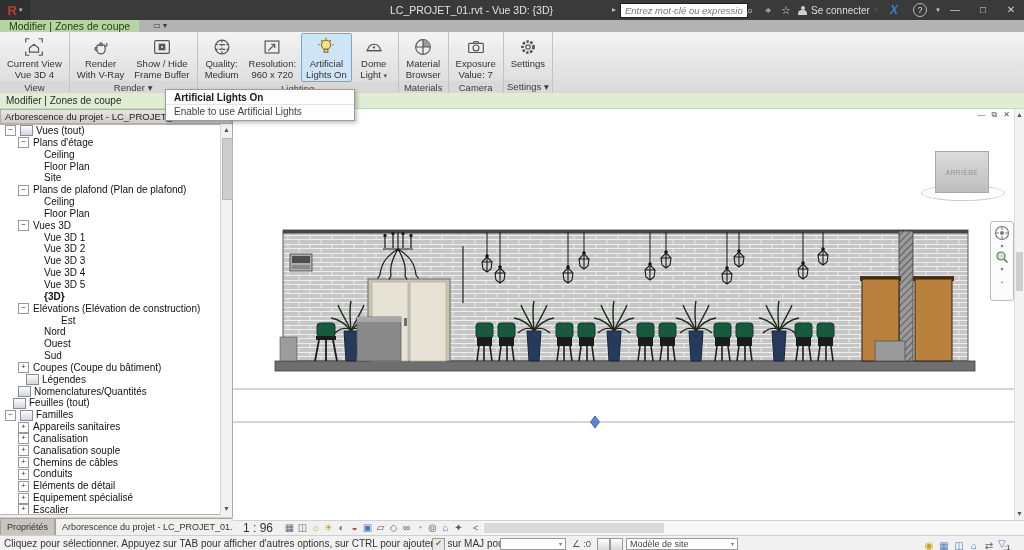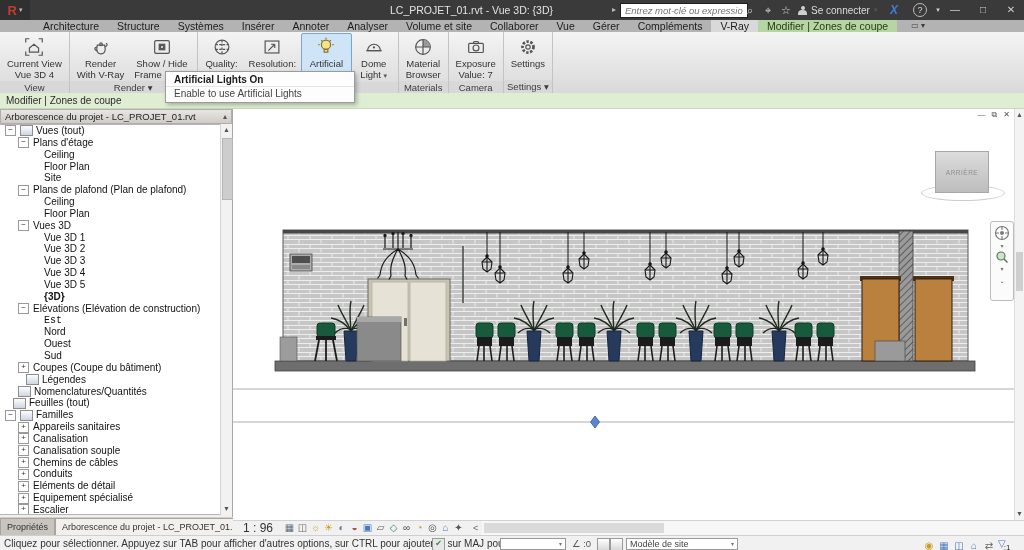--- a/index.html
+++ b/index.html
@@ -41,21 +41,21 @@
   .rbtns{display:flex;flex:1;align-items:stretch;padding:1px 2px 0 2px;}
   .rbtn{display:flex;flex-direction:column;align-items:center;justify-content:flex-start;
         padding:2px 4px 0 4px;border:1px solid transparent;border-radius:2px;min-width:34px;}
   .rbtn .ricon{height:22px;display:flex;align-items:center;justify-content:center;}
   .rbtn .ricon svg{width:22px;height:22px;}
   .rl1,.rl2{font-size:9.5px;line-height:11px;color:#333;white-space:nowrap;text-align:center;}
   .rbtn.hl{background:#cfe4f7;border-color:#74a8d8;}
   .rlabel{height:13px;line-height:13px;text-align:center;font-size:9.5px;color:#3c3c3c;background:#d8d8d8;}
   .caret{font-size:7px;color:#555;}
   
-  .tooltip{position:absolute;left:165px;top:71px;width:188px;background:#fdfdfd;border:1px solid #9b9b9b;
+  .tooltip{position:absolute;left:165px;top:89px;width:188px;background:#fdfdfd;border:1px solid #9b9b9b;
            box-shadow:2px 2px 4px rgba(0,0,0,.25);z-index:50;}
   .tooltip .tt-title{font-weight:bold;font-size:10px;padding:2px 8px 1px 8px;color:#1a1a1a;}
   .tooltip .tt-desc{font-size:10px;color:#444;padding:1px 8px 3px 8px;border-top:1px solid #e4e4e4;}
   
   .modifybar{position:absolute;left:0;top:93px;width:1024px;height:16px;background:#dfedd3;
              border-bottom:1px solid #c9d9bd;line-height:16px;padding-left:6px;box-sizing:border-box;
              color:#2a2a2a;font-size:10px;}
   
   .browser{position:absolute;left:0;top:109px;width:233px;height:426px;background:#f0f0f0;
            border-right:1px solid #a9a9a9;box-sizing:border-box;}
@@ -139,34 +139,20 @@
     <div class="tb-ico" style="left:912px">
         <span class="helpq">?</span>
       </div>
     <div class="tb-ico" style="left:930px;font-size:7px">▾</div>
     <div class="winbtn" style="right:56px">—</div>
     <div class="winbtn" style="right:28px">□</div>
     <div class="winbtn" style="right:0">✕</div>
   </div>
 
   <div class="menubar">
-    <div id="menu-tabs">
-        <div class="mtab">Architecture</div>
-        <div class="mtab">Structure</div>
-        <div class="mtab">Systèmes</div>
-        <div class="mtab">Insérer</div>
-        <div class="mtab">Annoter</div>
-        <div class="mtab">Analyser</div>
-        <div class="mtab">Volume et site</div>
-        <div class="mtab">Collaborer</div>
-        <div class="mtab">Vue</div>
-        <div class="mtab">Gérer</div>
-        <div class="mtab">Compléments</div>
-        <div class="mtab active">V-Ray</div>
-      </div>
     <div class="mtab ctx">Modifier | Zones de coupe</div>
     <div class="mtab-extra">▭ ▾</div>
   </div>
 
   <div class="ribbon">
     <div style="display:flex" id="ribbon-groups">
         <div class="rgroup">
           <div class="rbtns">
             <div class="rbtn">
               <span class="ricon">
@@ -377,21 +363,21 @@
           <span class="tlabel">Vue 3D 5</span>
         </div>
         <div class="trow bold" style="padding-left: 31px;">
           <span class="expspace"></span>
           <span class="tlabel">{3D}</span>
         </div>
         <div class="trow" style="padding-left: 18px;">
           <span class="exp">−</span>
           <span class="tlabel">Elévations (Elévation de construction)</span>
         </div>
-        <div class="trow" style="padding-left: 31px; font-family: Liberation Mono, monospace;">
+        <div class="trow" style="padding-left: 48px;">
           <span class="expspace"></span>
           <span class="tlabel">Est</span>
         </div>
         <div class="trow" style="padding-left: 31px;">
           <span class="expspace"></span>
           <span class="tlabel">Nord</span>
         </div>
         <div class="trow" style="padding-left: 31px;">
           <span class="expspace"></span>
           <span class="tlabel">Ouest</span>

